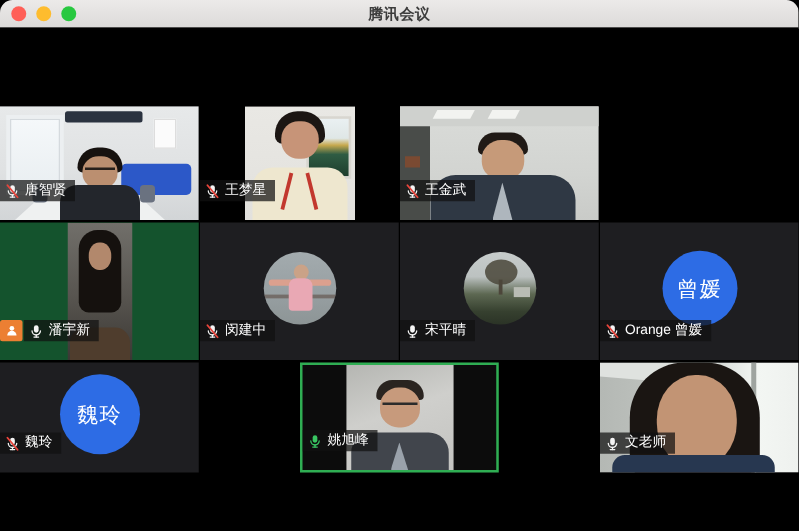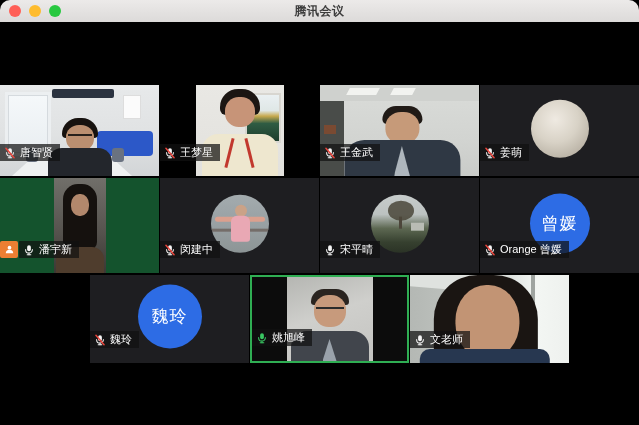--- a/index.html
+++ b/index.html
@@ -13,24 +13,24 @@
   .tl{width:12px;height:12px;border-radius:50%;}
   .tl.red{background:#ff5f57;}
   .tl.yellow{background:#febc2e;}
   .tl.green{background:#28c840;}
   .win-title{flex:1;text-align:center;font-size:12px;font-weight:700;color:#3c3c3c;letter-spacing:.5px;}
 
   
   .stage{position:absolute;left:0;top:22px;right:0;bottom:0;background:#000;}
   .grid{position:absolute;left:0;top:63px;width:639px;}
   .row{display:flex;gap:1px;margin-bottom:2px;}
-  .row.center{justify-content:center;padding-left:20px;}
+  .row.center{justify-content:space-between;}
   .tile{position:relative;width:159px;background:#1e1e21;overflow:hidden;box-sizing:border-box;}
   .r1 .tile{height:91px;}
-  .r2 .tile{height:95px;}
+  .r2 .tile{height:110px;}
   .r3 .tile{height:88px;}
   .tile.active{border:2px solid #2fae53;}
 
   
   .nameplate{position:absolute;left:0;bottom:15px;display:flex;align-items:stretch;z-index:5;}
   .np-label{display:flex;align-items:center;gap:4px;background:rgba(16,16,16,.72);
     padding:2px 7px 2px 4px;color:#fff;font-size:11px;line-height:13px;white-space:nowrap;}
   .host-badge{width:18px;height:17px;background:#ec7f33;border-radius:2px;display:flex;
     align-items:center;justify-content:center;margin-right:1px;}
   .host-badge svg{width:11px;height:11px;}
@@ -222,35 +222,20 @@
                   <path class="stroke" d="M3.5 7.5a4.5 4.5 0 0 0 9 0"></path>
                   <line class="stroke" x1="8" y1="12" x2="8" y2="14.2"></line>
                   <line class="stroke" x1="5.6" y1="14.2" x2="10.4" y2="14.2"></line>
                   <line class="slash" x1="2.6" y1="1.6" x2="13.4" y2="14.4"></line>
                 </svg>
               <span>王金武</span>
             </span>
           </div>
         </div>
 
-        <div class="tile">
-          <div class="avatar-photo av-jiang"></div>
-          <div class="nameplate">
-            <span class="np-label">
-              <svg class="mic muted" viewBox="0 0 16 16">
-                  <rect class="body" x="5.5" y="1.5" width="5" height="8" rx="2.5"></rect>
-                  <path class="stroke" d="M3.5 7.5a4.5 4.5 0 0 0 9 0"></path>
-                  <line class="stroke" x1="8" y1="12" x2="8" y2="14.2"></line>
-                  <line class="stroke" x1="5.6" y1="14.2" x2="10.4" y2="14.2"></line>
-                  <line class="slash" x1="2.6" y1="1.6" x2="13.4" y2="14.4"></line>
-                </svg>
-              <span>姜萌</span>
-            </span>
-          </div>
-        </div>
       </div>
 
       <div class="row r2">
 
         <div class="tile" style="background:#14532d;">
           <div class="pwrap sc-pan-wrap">
             <div class="sc-pan">
               <div class="hair"></div>
               <div class="face"></div>
               <div class="body"></div>

